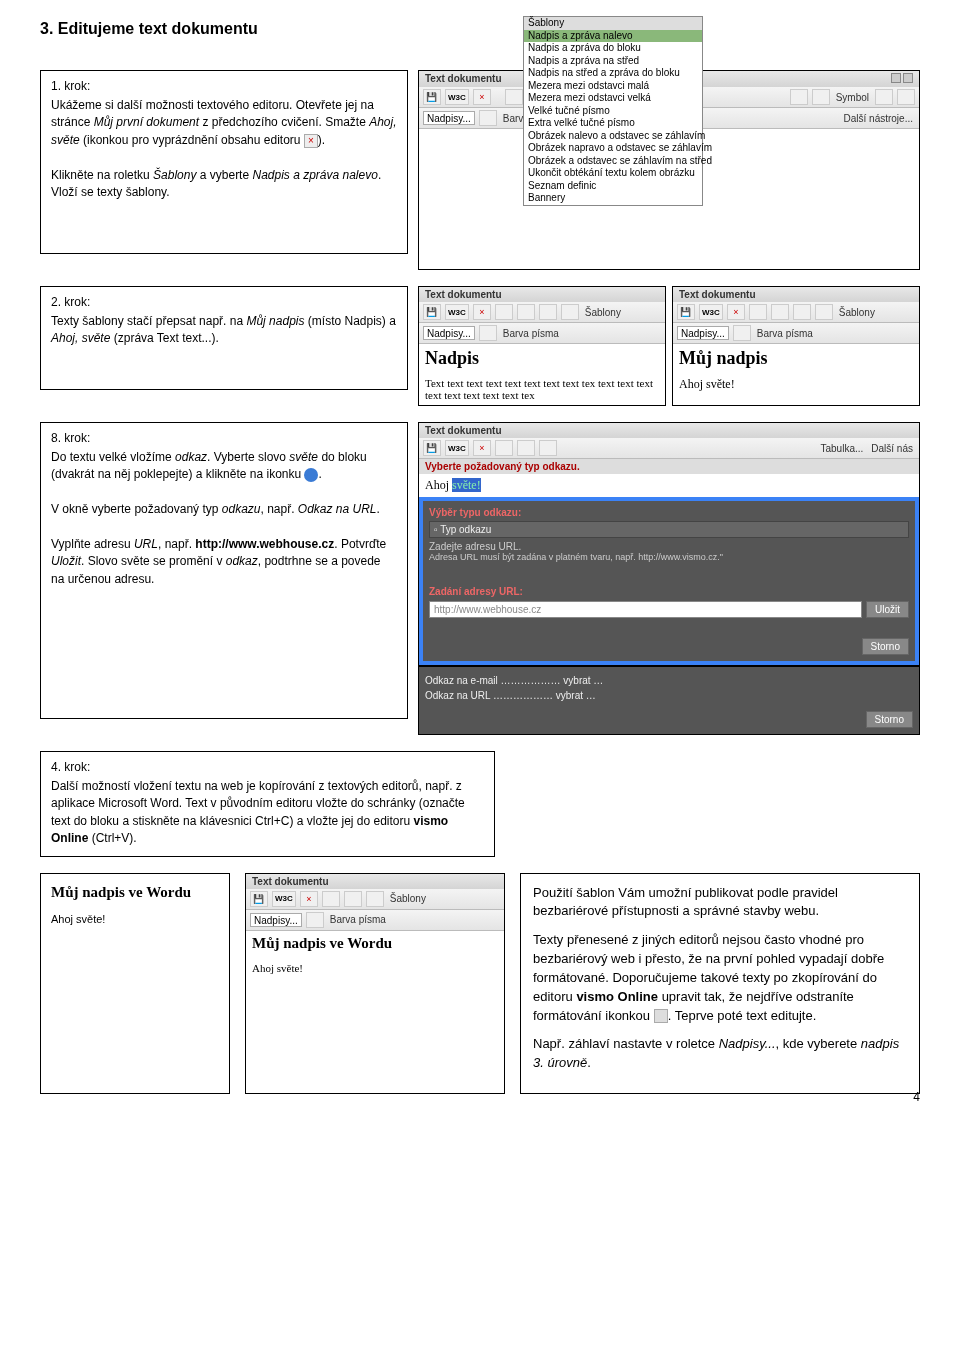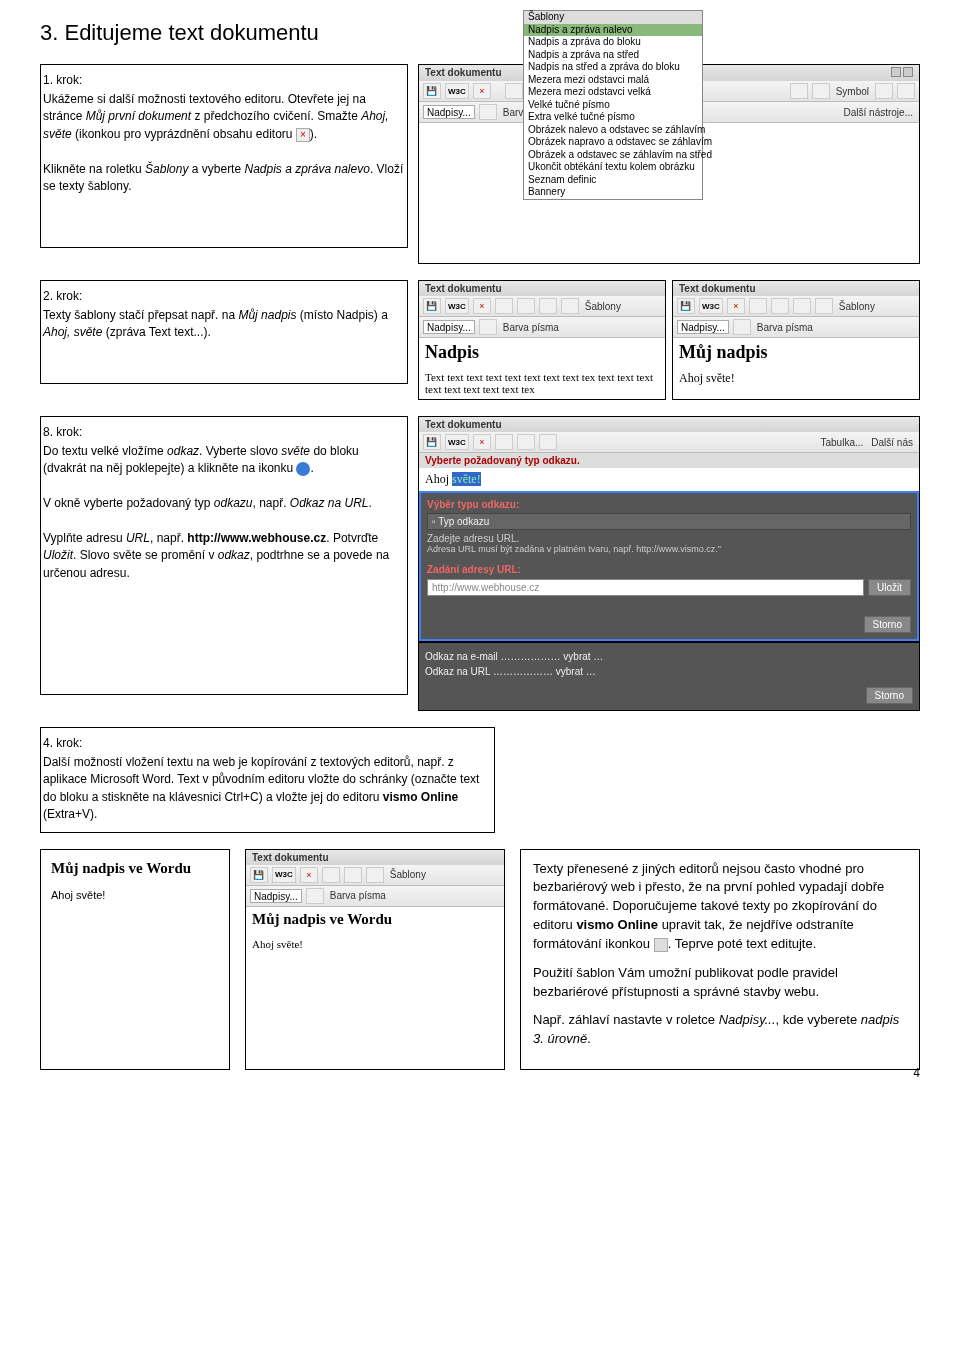--- a/index.html
+++ b/index.html
@@ -1,18 +1,18 @@
 <!DOCTYPE html>
 <html><head>
 <meta charset="utf-8">
 <style>
   * { box-sizing: border-box; margin: 0; padding: 0; }
   body { font-family: Verdana, Arial, sans-serif; font-size: 12px; color: #000; background: #fff; width: 960px; padding: 20px 40px; position: relative; }
-  h1 { font-size: 22px; font-weight: normal; margin-bottom: 18px; }
-  .step-box { border: 1px solid #000; padding: 8px 2px; margin-bottom: 16px; background: #fff; position: relative; }
+  h1 { font-size: 16px; font-weight: bold; margin-bottom: 32px; }
+  .step-box { border: 1px solid #000; padding: 8px 10px; margin-bottom: 16px; background: #fff; position: relative; }
   .step-title { font-weight: normal; margin-bottom: 4px; }
   .step-body { line-height: 1.45; }
   .em { font-style: italic; }
   .bold { font-weight: bold; }
   .icon-x { display:inline-block; width:14px; height:14px; background:#eee; border:1px solid #aaa; color:#c00; font-size:10px; line-height:12px; text-align:center; vertical-align:middle; }
   .icon-world { display:inline-block; width:14px; height:14px; border-radius:50%; background:#3a7bd5; vertical-align:middle; }
   .icon-brush { display:inline-block; width:14px; height:14px; background:#ddd; border:1px solid #aaa; vertical-align:middle; }
 
   .ss { border: 1px solid #000; background: #fff; font-size: 10px; }
   .ss-title { background: linear-gradient(#e8e8e8,#d4d4d4); padding: 2px 6px; font-weight: bold; color:#333; display:flex; justify-content:space-between; }
@@ -22,21 +22,21 @@
   .tb-input { background:#fff; border:1px solid #aaa; padding:1px 3px; font-size:10px; min-width:50px; height:14px; }
   .ss-content { padding: 4px 6px; background:#fff; }
   .dropdown-list { background:#fff; border:1px solid #888; font-size:10px; }
   .dropdown-list .sel { background:#8ab87a; color:#000; }
   .dropdown-list div { padding:0 4px; line-height:1.25; white-space:nowrap; }
 
   .two-ss { display:flex; gap:6px; }
   .two-ss .ss { flex:1; }
 
   .red-label { color:#c33; font-weight:bold; }
-  .dark-panel { background:#555; color:#eee; padding:6px; font-size:10px; border:2px solid #3b82f6; }
+  .dark-panel { background:#555; color:#eee; padding:6px; font-size:10px; border:4px solid #3b82f6; }
   .dark-panel .sub { background:#666; border:1px solid #444; padding:2px 4px; margin:3px 0; font-size:10px; }
   .url-row { display:flex; align-items:center; gap:4px; }
   .url-row input { flex:1; background:#fff; border:1px solid #888; padding:2px 4px; font-size:10px; color:#888; }
   .btn-grey { background:#888; color:#fff; border:1px solid #666; padding:2px 8px; font-size:10px; }
 
   .word-box { border:1px solid #000; padding:10px 10px 18px; font-size:12px; }
   .word-title { font-family: "Times New Roman", serif; font-size:15px; font-weight:bold; margin-bottom:12px;}
   .word-sub { font-family: Arial, sans-serif; font-size:11px; }
 
   .info-box { border:1px solid #000; padding:10px 12px; font-size:13px; line-height:1.45; }
@@ -208,21 +208,21 @@
         <div style="background:#ddd;padding:2px 6px;">
           <span style="color:#a00;font-weight:bold;">Vyberte požadovaný typ odkazu.</span>
         </div>
         <div style="padding:4px 6px; font-family:'Times New Roman',serif; font-size:12px;">
           <span>Ahoj</span> <span style="background:#36c;color:#86efac;">světe!</span>
         </div>
         <div class="dark-panel">
           <div class="red-label" style="color:#e66;">Výběr typu odkazu:</div>
           <div class="sub">▫ <span>Typ odkazu</span></div>
           <div style="font-size:10px; color:#ccc;">Zadejte adresu URL.</div>
-          <div style="font-size:9px; color:#ccc; margin-bottom:10px;">Adresa URL musí být zadána v platném tvaru, např. http://www.vismo.cz."</div>
+          <div style="font-size:9px; color:#ccc; margin-bottom:24px;">Adresa URL musí být zadána v platném tvaru, např. http://www.vismo.cz."</div>
           <div class="red-label" style="color:#e66;">Zadání adresy URL:</div>
           <div class="url-row" style="margin-top:4px;">
             <input value="http://www.webhouse.cz" style="">
             <button class="btn-grey">Uložit</button>
           </div>
           <div style="text-align:right; margin-top:20px;">
             <button class="btn-grey">Storno</button>
           </div>
         </div>
       </div>
@@ -236,21 +236,21 @@
           <button class="btn-grey">Storno</button>
         </div>
       </div>
     </div>
   </div>
 </div>
 
 <div class="step-box" style="width:455px;">
   <div class="step-title">4. krok:</div>
   <div class="step-body">
-    <span>Další možností vložení textu na web je kopírování z textových editorů, např. z aplikace Microsoft Word. Text v původním editoru vložte do schránky (označte text do bloku a stiskněte na klávesnici Ctrl+C) a vložte jej do editoru </span><span class="bold">vismo Online</span><span> (Extra+V).</span>
+    <span>Další možností vložení textu na web je kopírování z textových editorů, např. z aplikace Microsoft Word. Text v původním editoru vložte do schránky (označte text do bloku a stiskněte na klávesnici Ctrl+C) a vložte jej do editoru </span><span class="bold">vismo Online</span><span> (Ctrl+V).</span>
   </div>
 </div>
 
 <div style="display:grid; grid-template-columns: 190px 260px 1fr; gap:15px; margin-top:6px;">
   <div class="word-box">
     <div class="word-title">Můj nadpis ve Wordu</div>
     <div class="word-sub">Ahoj světe!</div>
   </div>
 
   <div class="ss">
@@ -271,23 +271,23 @@
       <span class="tb-btn"></span>
       <span class="tb-label">Barva písma</span>
     </div>
     <div class="ss-content">
       <div style="font-family:'Times New Roman',serif;font-size:15px;font-weight:bold;">Můj nadpis ve Wordu</div>
       <div style="font-family:'Times New Roman',serif;font-size:11px;margin-top:10px;">Ahoj světe!</div>
     </div>
   </div>
 
   <div class="info-box">
+    <p>Použití šablon Vám umožní publikovat podle pravidel bezbariérové přístupnosti a správné stavby webu.</p>
     <p>
       <span>Texty přenesené z jiných editorů nejsou často vhodné pro bezbariérový web i přesto, že na první pohled vypadají dobře formátované. Doporučujeme takové texty po zkopírování do editoru </span><span class="bold">vismo Online</span><span> upravit tak, že nejdříve odstraníte formátování ikonkou </span><span class="icon-brush"></span><span>. Teprve poté text editujte.</span>
     </p>
-    <p>Použití šablon Vám umožní publikovat podle pravidel bezbariérové přístupnosti a správné stavby webu.</p>
     <p>
       <span>Např. záhlaví nastavte v roletce </span><span class="em">Nadpisy...</span><span>, kde vyberete </span><span class="em">nadpis 3. úrovně</span><span>.</span>
     </p>
   </div>
 </div>
 
 <div class="page-num">4</div>
 
 </body></html>

